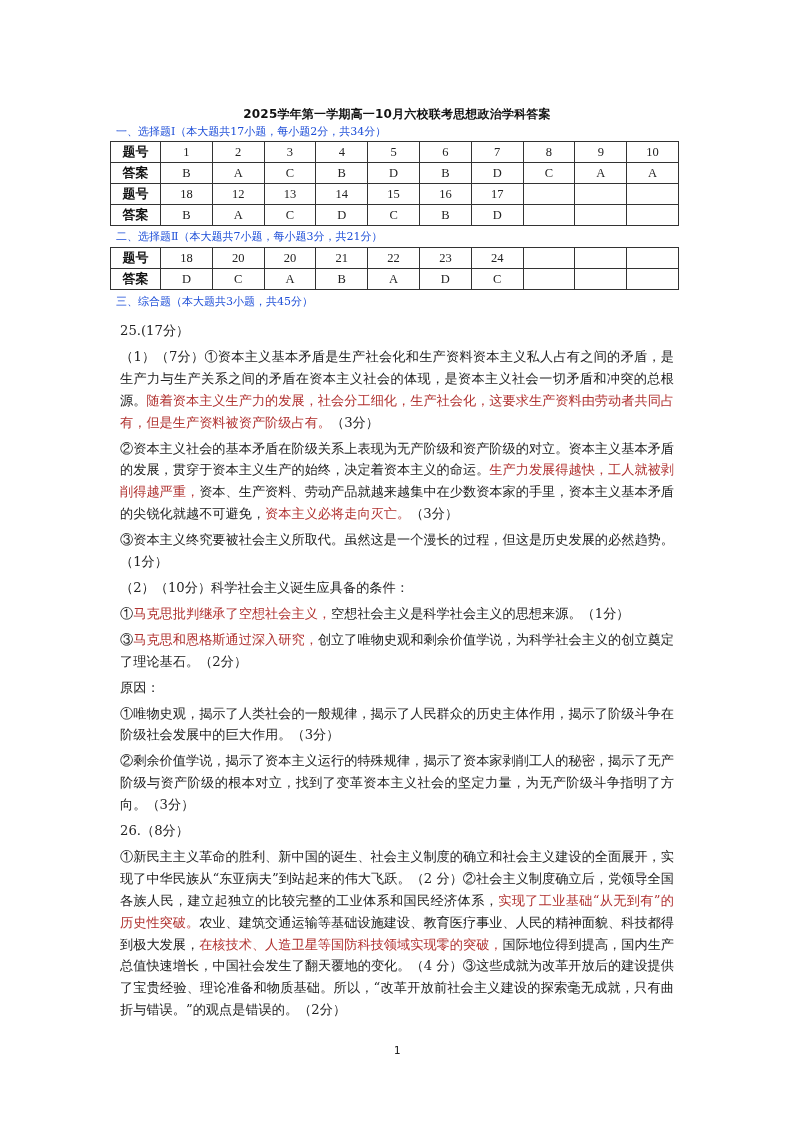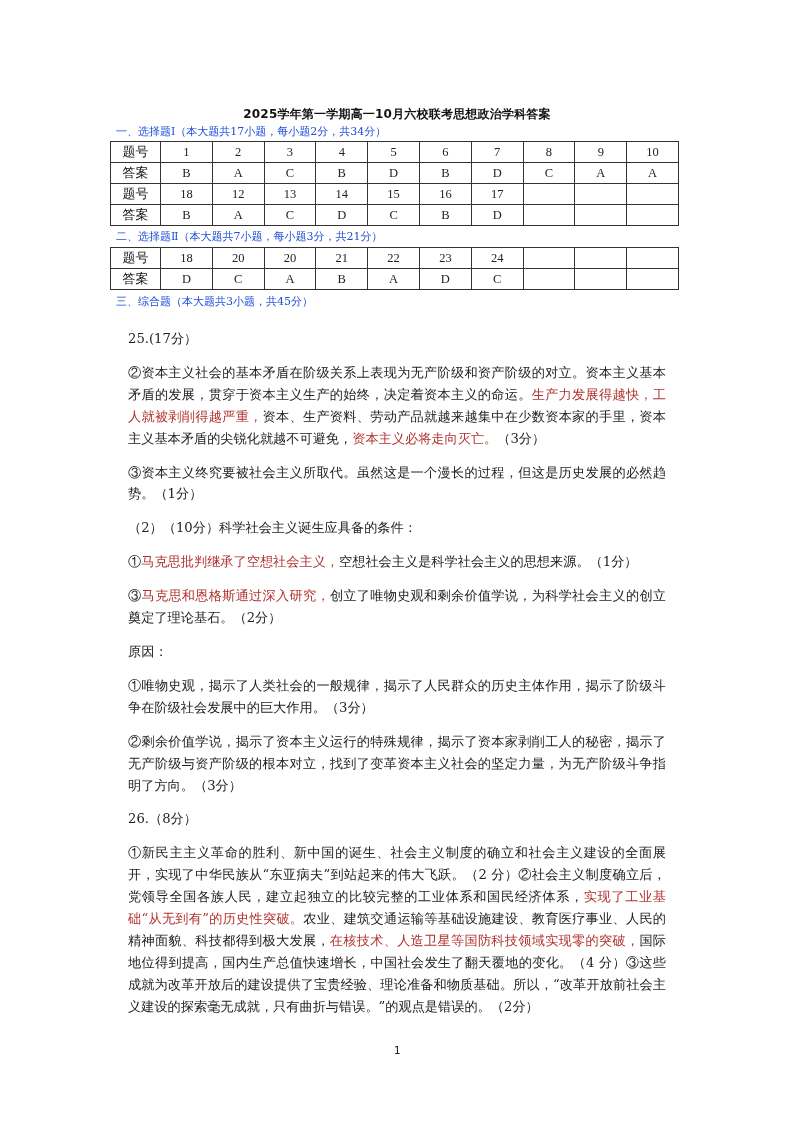--- a/index.html
+++ b/index.html
@@ -7,25 +7,25 @@
          font-family: "DejaVu Serif", "Liberation Serif", serif; color: #222; }
   .page { position: absolute; left: 0; top: 0; width: 794px; height: 1123px; }
   .title { position: absolute; left: 0; width: 794px; top: 106px; text-align: center;
            font-family: "DejaVu Sans", "Liberation Sans", sans-serif; font-weight: bold;
            font-size: 12px; color: #111; letter-spacing: 0.2px; }
   .sec { position: absolute; left: 116px; font-size: 11px; color: #1d4ed8; white-space: nowrap; }
   table.ans { position: absolute; left: 110px; width: 569px; border-collapse: collapse;
               table-layout: fixed; }
   table.ans td { border: 1px solid #333; height: 20px; padding: 0; text-align: center;
                  font-size: 12.5px; font-family: "Liberation Serif", "DejaVu Serif", serif; color: #222; }
-  table.ans td.hd { font-family: "DejaVu Sans", "Liberation Sans", sans-serif; font-weight: normal;
+  table.ans td.hd { font-family: "DejaVu Sans", "Liberation Sans", sans-serif; font-weight: bold;
                     font-size: 13px; width: 49px; color: #111; }
   .body { position: absolute; left: 116px; top: 316px; width: 562px; font-size: 13.2px;
           line-height: 21.9px; color: #222; text-align: justify; }
-  .body p { margin: 12px; }
+  .body p { margin: 4px; }
   .red { color: #b0312f; }
   .pnum { position: absolute; top: 1044px; left: 0; width: 794px; text-align: center;
           font-family: "DejaVu Sans Mono", "Liberation Mono", monospace; font-size: 11px; color: #222; }
 </style>
 </head>
 <body>
 
 <div class="page">
 
   <div class="title">2025学年第一学期高一10月六校联考思想政治学科答案</div>
@@ -119,20 +119,21 @@
       <td></td>
       <td></td>
     </tr>
   </tbody>
     </table>
 
   <div class="sec" style="top:294px;">三、综合题（本大题共3小题，共45分）</div>
 
   <div class="body">
     <p>25.(17分）</p>
+    <p><span>（1）（7分）①资本主义基本矛盾是生产社会化和生产资料资本主义私人占有之间的矛盾，是生产力与生产关系之间的矛盾在资本主义社会的体现，是资本主义社会一切矛盾和冲突的总根源。</span><span class="red">随着资本主义生产力的发展，社会分工细化，生产社会化，这要求生产资料由劳动者共同占有，但是生产资料被资产阶级占有。</span><span>（3分）</span></p>
     <p><span>②资本主义社会的基本矛盾在阶级关系上表现为无产阶级和资产阶级的对立。资本主义基本矛盾的发展，贯穿于资本主义生产的始终，决定着资本主义的命运。</span><span class="red">生产力发展得越快，工人就被剥削得越严重，</span><span>资本、生产资料、劳动产品就越来越集中在少数资本家的手里，资本主义基本矛盾的尖锐化就越不可避免，</span><span class="red">资本主义必将走向灭亡。</span><span>（3分）</span></p>
     <p>③资本主义终究要被社会主义所取代。虽然这是一个漫长的过程，但这是历史发展的必然趋势。（1分）</p>
     <p>（2）（10分）科学社会主义诞生应具备的条件：</p>
     <p><span>①</span><span class="red">马克思批判继承了空想社会主义，</span><span>空想社会主义是科学社会主义的思想来源。（1分）</span></p>
     <p><span>③</span><span class="red">马克思和恩格斯通过深入研究，</span><span>创立了唯物史观和剩余价值学说，为科学社会主义的创立奠定了理论基石。（2分）</span></p>
     <p>原因：</p>
     <p>①唯物史观，揭示了人类社会的一般规律，揭示了人民群众的历史主体作用，揭示了阶级斗争在阶级社会发展中的巨大作用。（3分）</p>
     <p>②剩余价值学说，揭示了资本主义运行的特殊规律，揭示了资本家剥削工人的秘密，揭示了无产阶级与资产阶级的根本对立，找到了变革资本主义社会的坚定力量，为无产阶级斗争指明了方向。（3分）</p>
     <p>26.（8分）</p>
     <p><span>①新民主主义革命的胜利、新中国的诞生、社会主义制度的确立和社会主义建设的全面展开，实现了中华民族从“东亚病夫”到站起来的伟大飞跃。（2 分）②社会主义制度确立后，党领导全国各族人民，建立起独立的比较完整的工业体系和国民经济体系，</span><span class="red">实现了工业基础“从无到有”的历史性突破。</span><span>农业、建筑交通运输等基础设施建设、教育医疗事业、人民的精神面貌、科技都得到极大发展，</span><span class="red">在核技术、人造卫星等国防科技领域实现零的突破，</span><span>国际地位得到提高，国内生产总值快速增长，中国社会发生了翻天覆地的变化。（4 分）③这些成就为改革开放后的建设提供了宝贵经验、理论准备和物质基础。所以，“改革开放前社会主义建设的探索毫无成就，只有曲折与错误。”的观点是错误的。（2分）</span></p>

